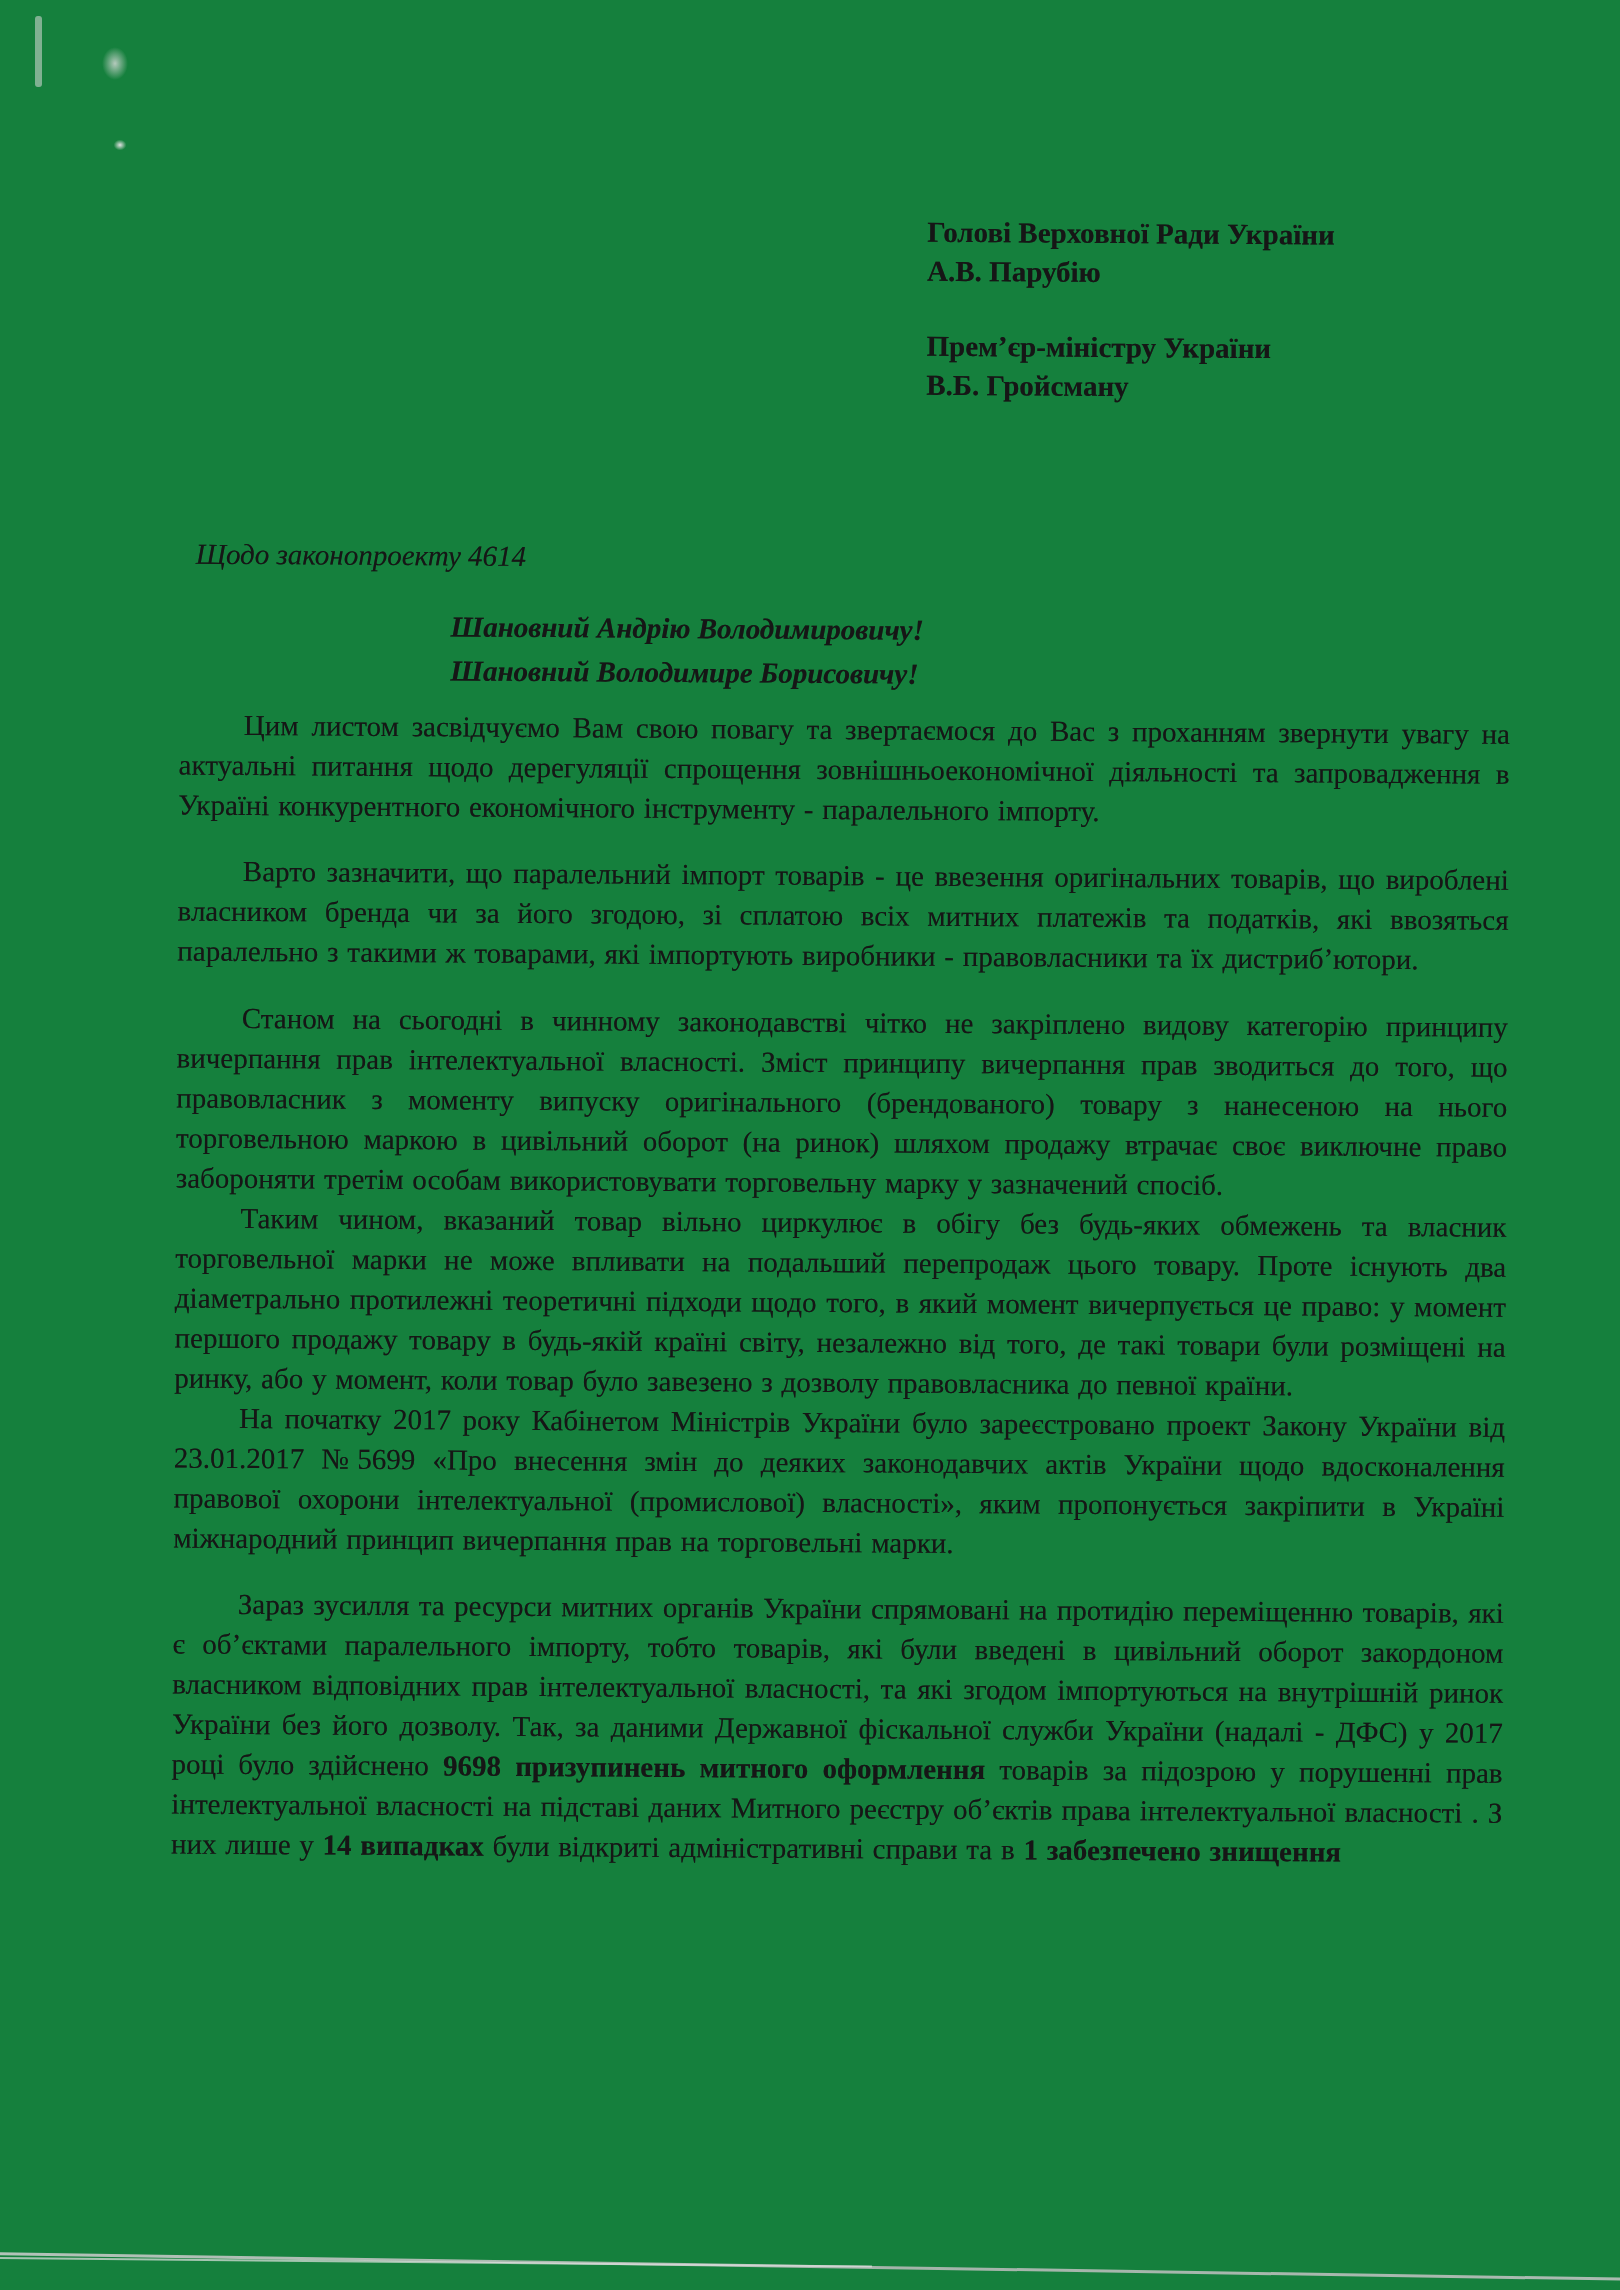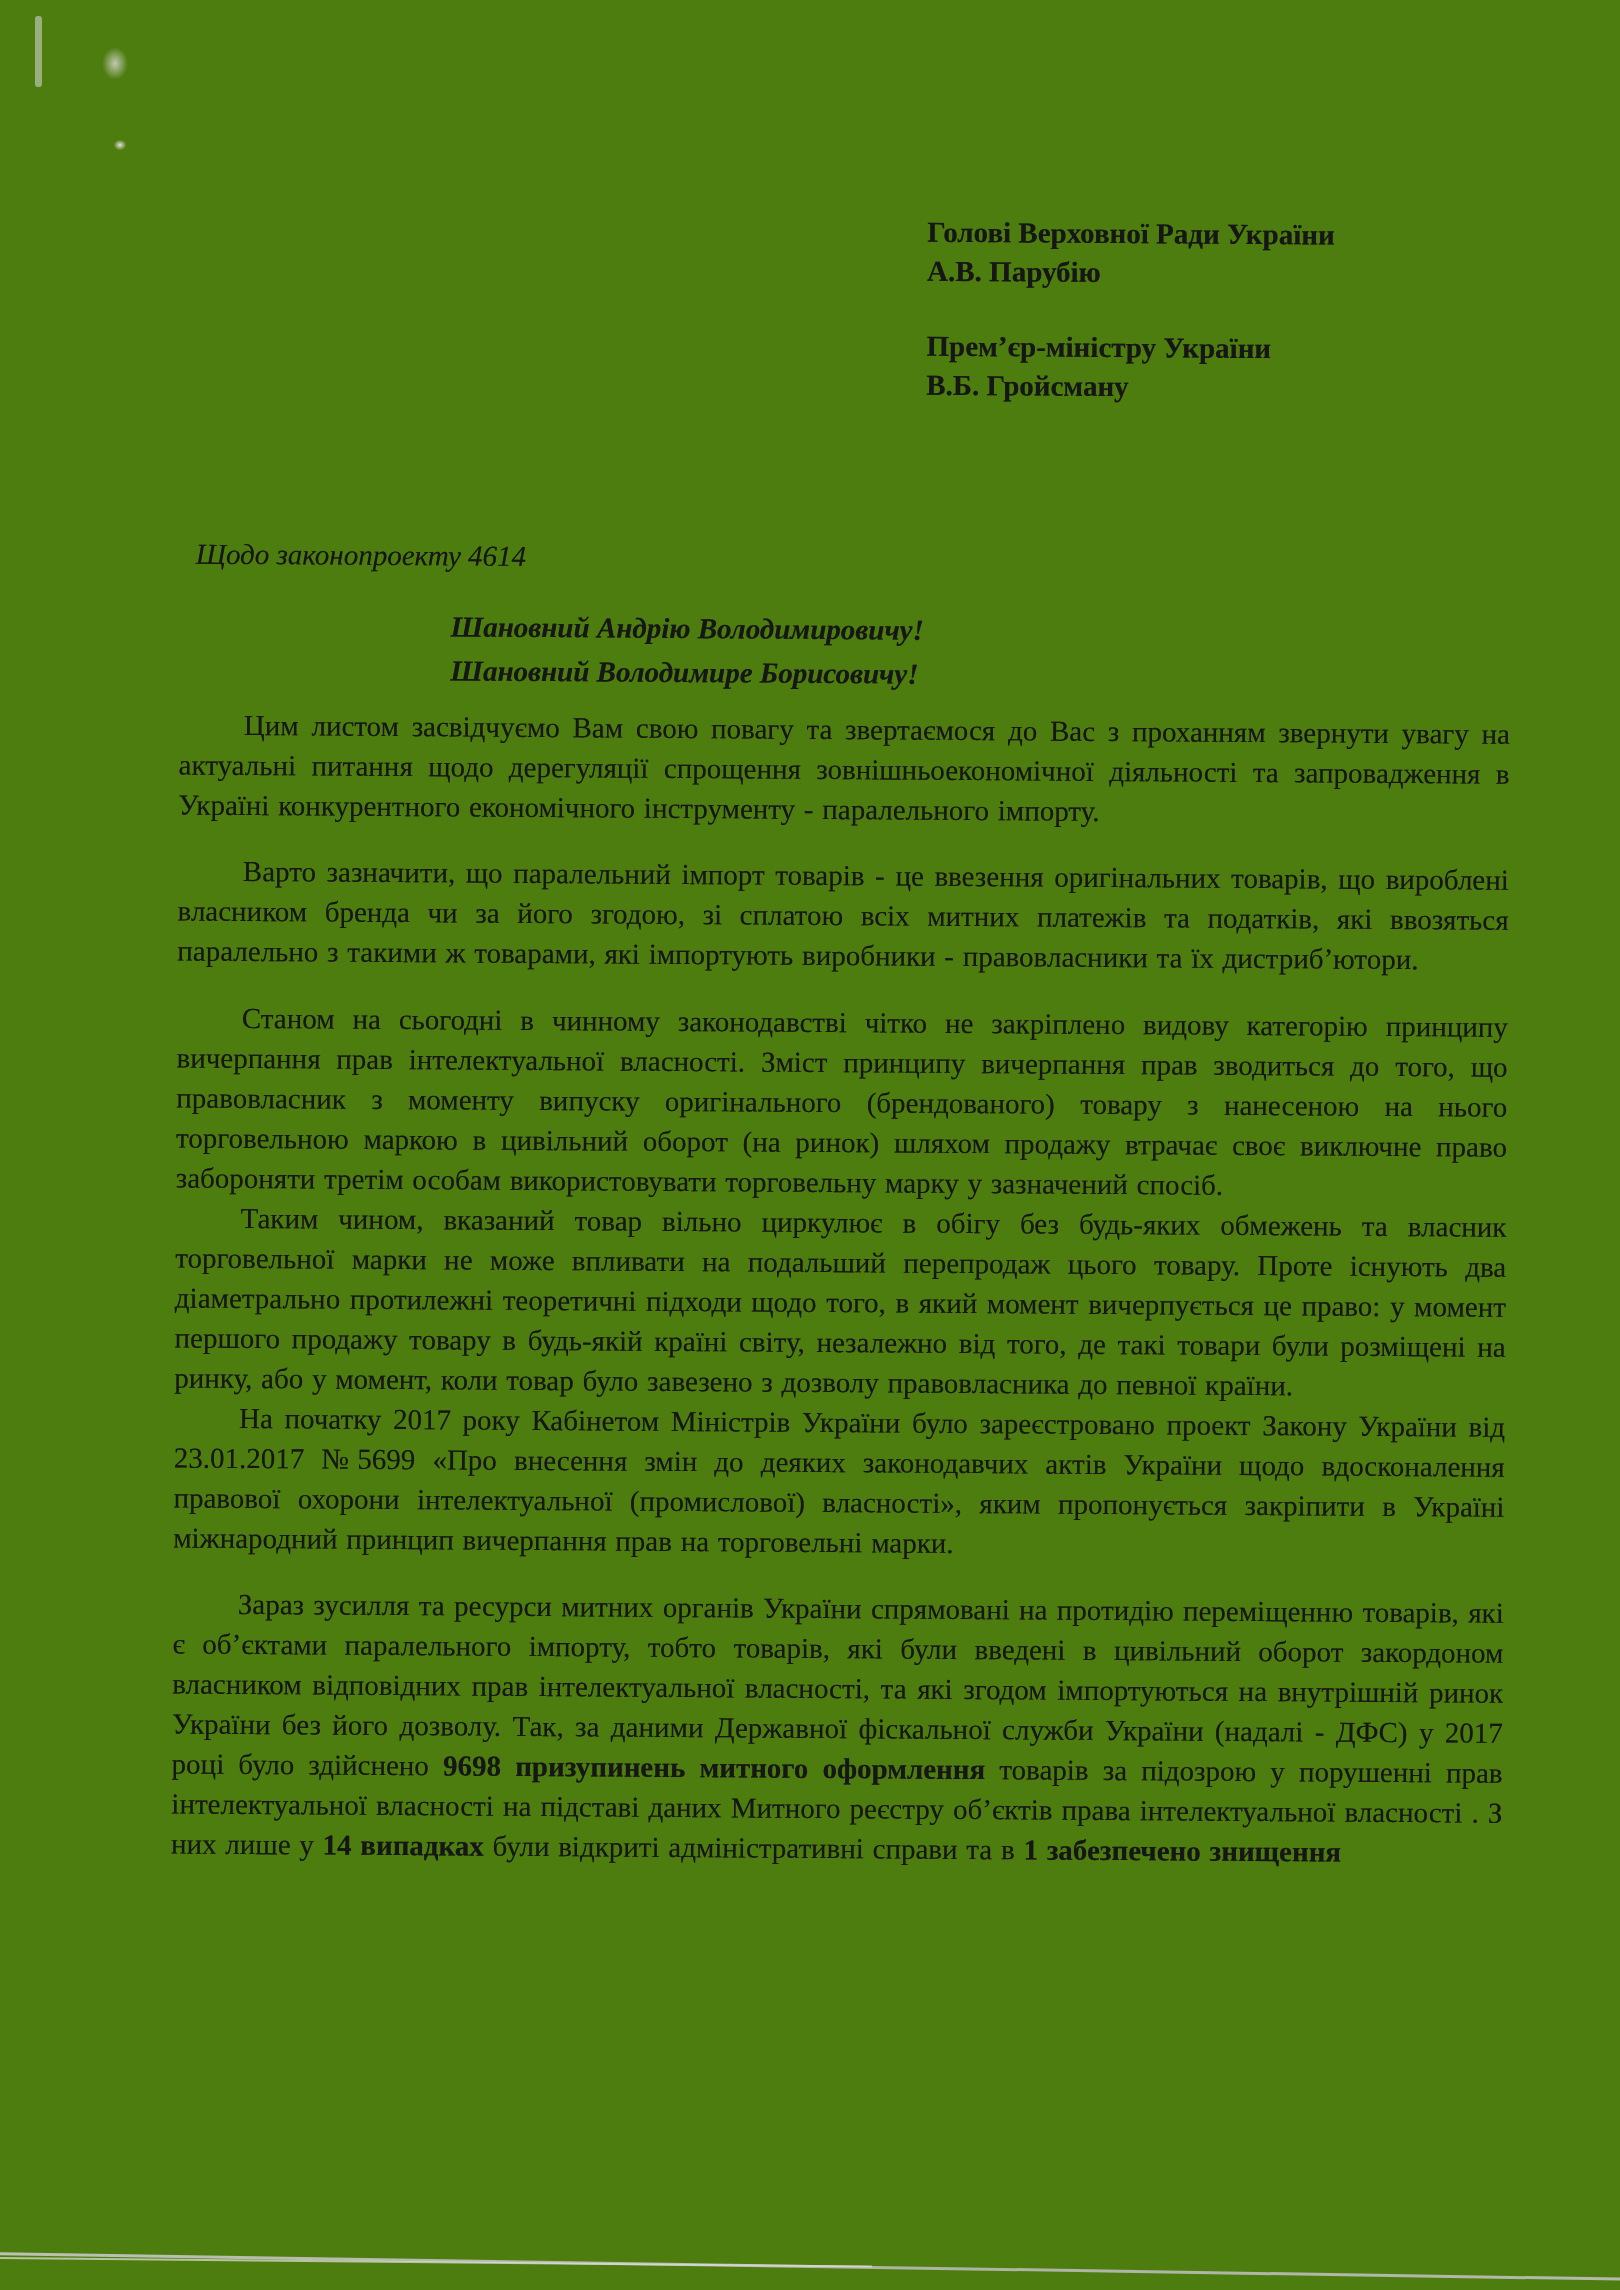--- a/index.html
+++ b/index.html
@@ -6,21 +6,21 @@
   body {
     width: 1620px;
     height: 2291px;
     background: #f4f4f4;
     font-family: "Liberation Serif", serif;
   }
   .page {
     position: relative;
     width: 1620px;
     height: 2291px;
-    background: #4d7c0f;
+    background: #15803d;
     overflow: hidden;
     color: #161616;
   }
   
   .content {
     position: absolute;
     left: 184px;
     top: 0;
     width: 1331px;
     transform: rotate(0.4deg);

